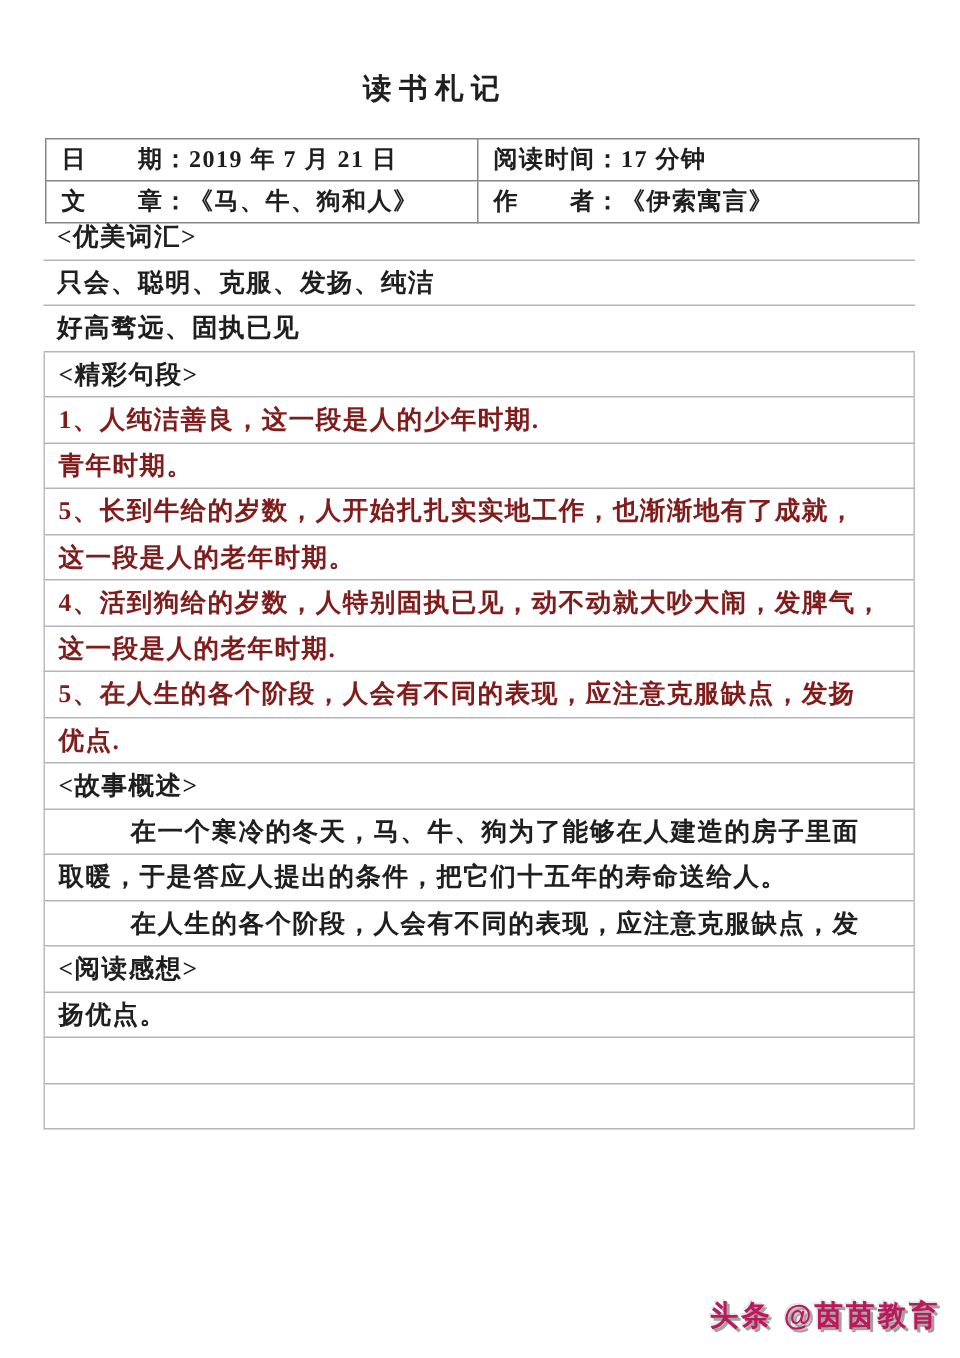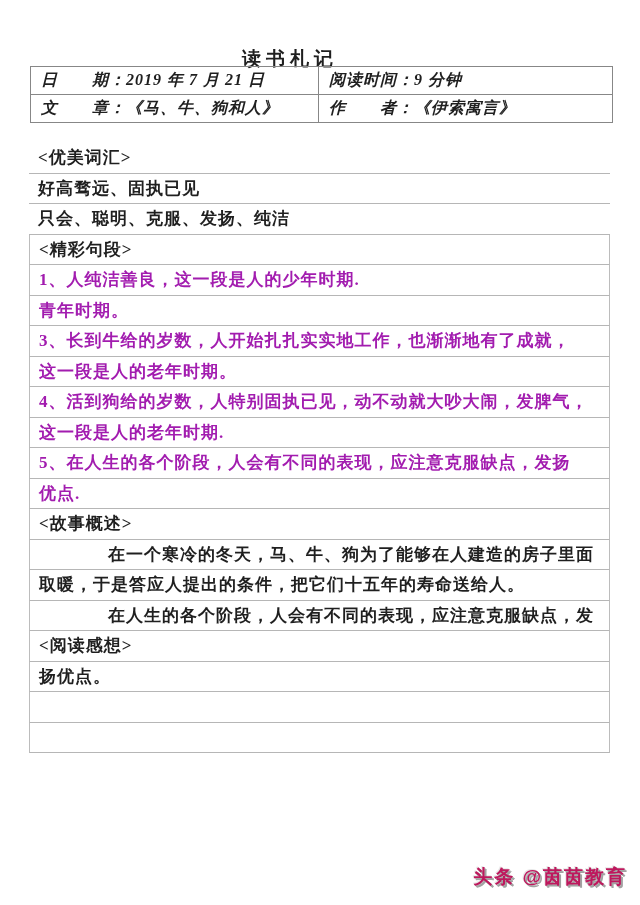--- a/index.html
+++ b/index.html
@@ -12,25 +12,24 @@
     color:#1f1f1f;
     overflow:hidden;
   }
   .page-title{
     position:absolute;top:46px;left:0;width:580px;
     text-align:center;
     font-size:19px;
     letter-spacing:5px;
   }
   .header-table{
-    position:absolute;left:30px;top:66px;
+    position:absolute;left:30px;top:92px;
     width:582px;height:56px;
     border-collapse:collapse;
     table-layout:fixed;
-    font-style:italic;
   }
   .header-table td{
     border:1px solid #878787;
     height:27px;
     padding:0 0 0 10px;
     font-size:16px;
     letter-spacing:1px;
     white-space:nowrap;
     overflow:hidden;
   }
@@ -47,22 +46,22 @@
     padding-left:9px;
     font-size:17px;
     letter-spacing:1px;
     white-space:nowrap;
     overflow:hidden;
   }
   .row.sides{
     border-left:1px solid #bcbcbc;
     border-right:1px solid #bcbcbc;
   }
-  .row.red{color:#a21caf;}
-  .row.indent{padding-left:78px;}
+  .row.red{color:#7f1d1d;}
+  .row.indent{padding-left:57px;}
   .watermark{
     position:absolute;
     right:13px;top:864px;
     font-size:19px;
     letter-spacing:2px;
     color:#be185d;
     text-shadow:2px 2px 0 #a2a2a2, 1px 1px 0 #c2c2c2, -1px -1px 0 #e8e8e8;
     font-family:"Liberation Sans","DejaVu Sans",sans-serif;
     font-weight:700;
   }
@@ -75,37 +74,37 @@
   <div class="page-title">读书札记</div>
 
   <table class="header-table">
     <colgroup>
         <col class="c-left">
         <col class="c-right">
       </colgroup>
     <tbody>
         <tr>
       <td>日　　期：2019 年 7 月 21 日</td>
-      <td>阅读时间：9 分钟</td>
+      <td>阅读时间：17 分钟</td>
     </tr>
     <tr>
       <td>文　　章：《马、牛、狗和人》</td>
       <td>作　　者：《伊索寓言》</td>
     </tr>
   </tbody>
     </table>
 
   <div class="rows" id="rows">
       <div class="row">&lt;优美词汇&gt;</div>
+      <div class="row">只会、聪明、克服、发扬、纯洁</div>
       <div class="row">好高骛远、固执已见</div>
-      <div class="row">只会、聪明、克服、发扬、纯洁</div>
       <div class="row sides">&lt;精彩句段&gt;</div>
       <div class="row red sides">1、人纯洁善良，这一段是人的少年时期.</div>
       <div class="row red sides">青年时期。</div>
-      <div class="row red sides">3、长到牛给的岁数，人开始扎扎实实地工作，也渐渐地有了成就，</div>
+      <div class="row red sides">5、长到牛给的岁数，人开始扎扎实实地工作，也渐渐地有了成就，</div>
       <div class="row red sides">这一段是人的老年时期。</div>
       <div class="row red sides">4、活到狗给的岁数，人特别固执已见，动不动就大吵大闹，发脾气，</div>
       <div class="row red sides">这一段是人的老年时期.</div>
       <div class="row red sides">5、在人生的各个阶段，人会有不同的表现，应注意克服缺点，发扬</div>
       <div class="row red sides">优点.</div>
       <div class="row sides">&lt;故事概述&gt;</div>
       <div class="row indent sides">在一个寒冷的冬天，马、牛、狗为了能够在人建造的房子里面</div>
       <div class="row sides">取暖，于是答应人提出的条件，把它们十五年的寿命送给人。</div>
       <div class="row indent sides">在人生的各个阶段，人会有不同的表现，应注意克服缺点，发</div>
       <div class="row sides">&lt;阅读感想&gt;</div>

